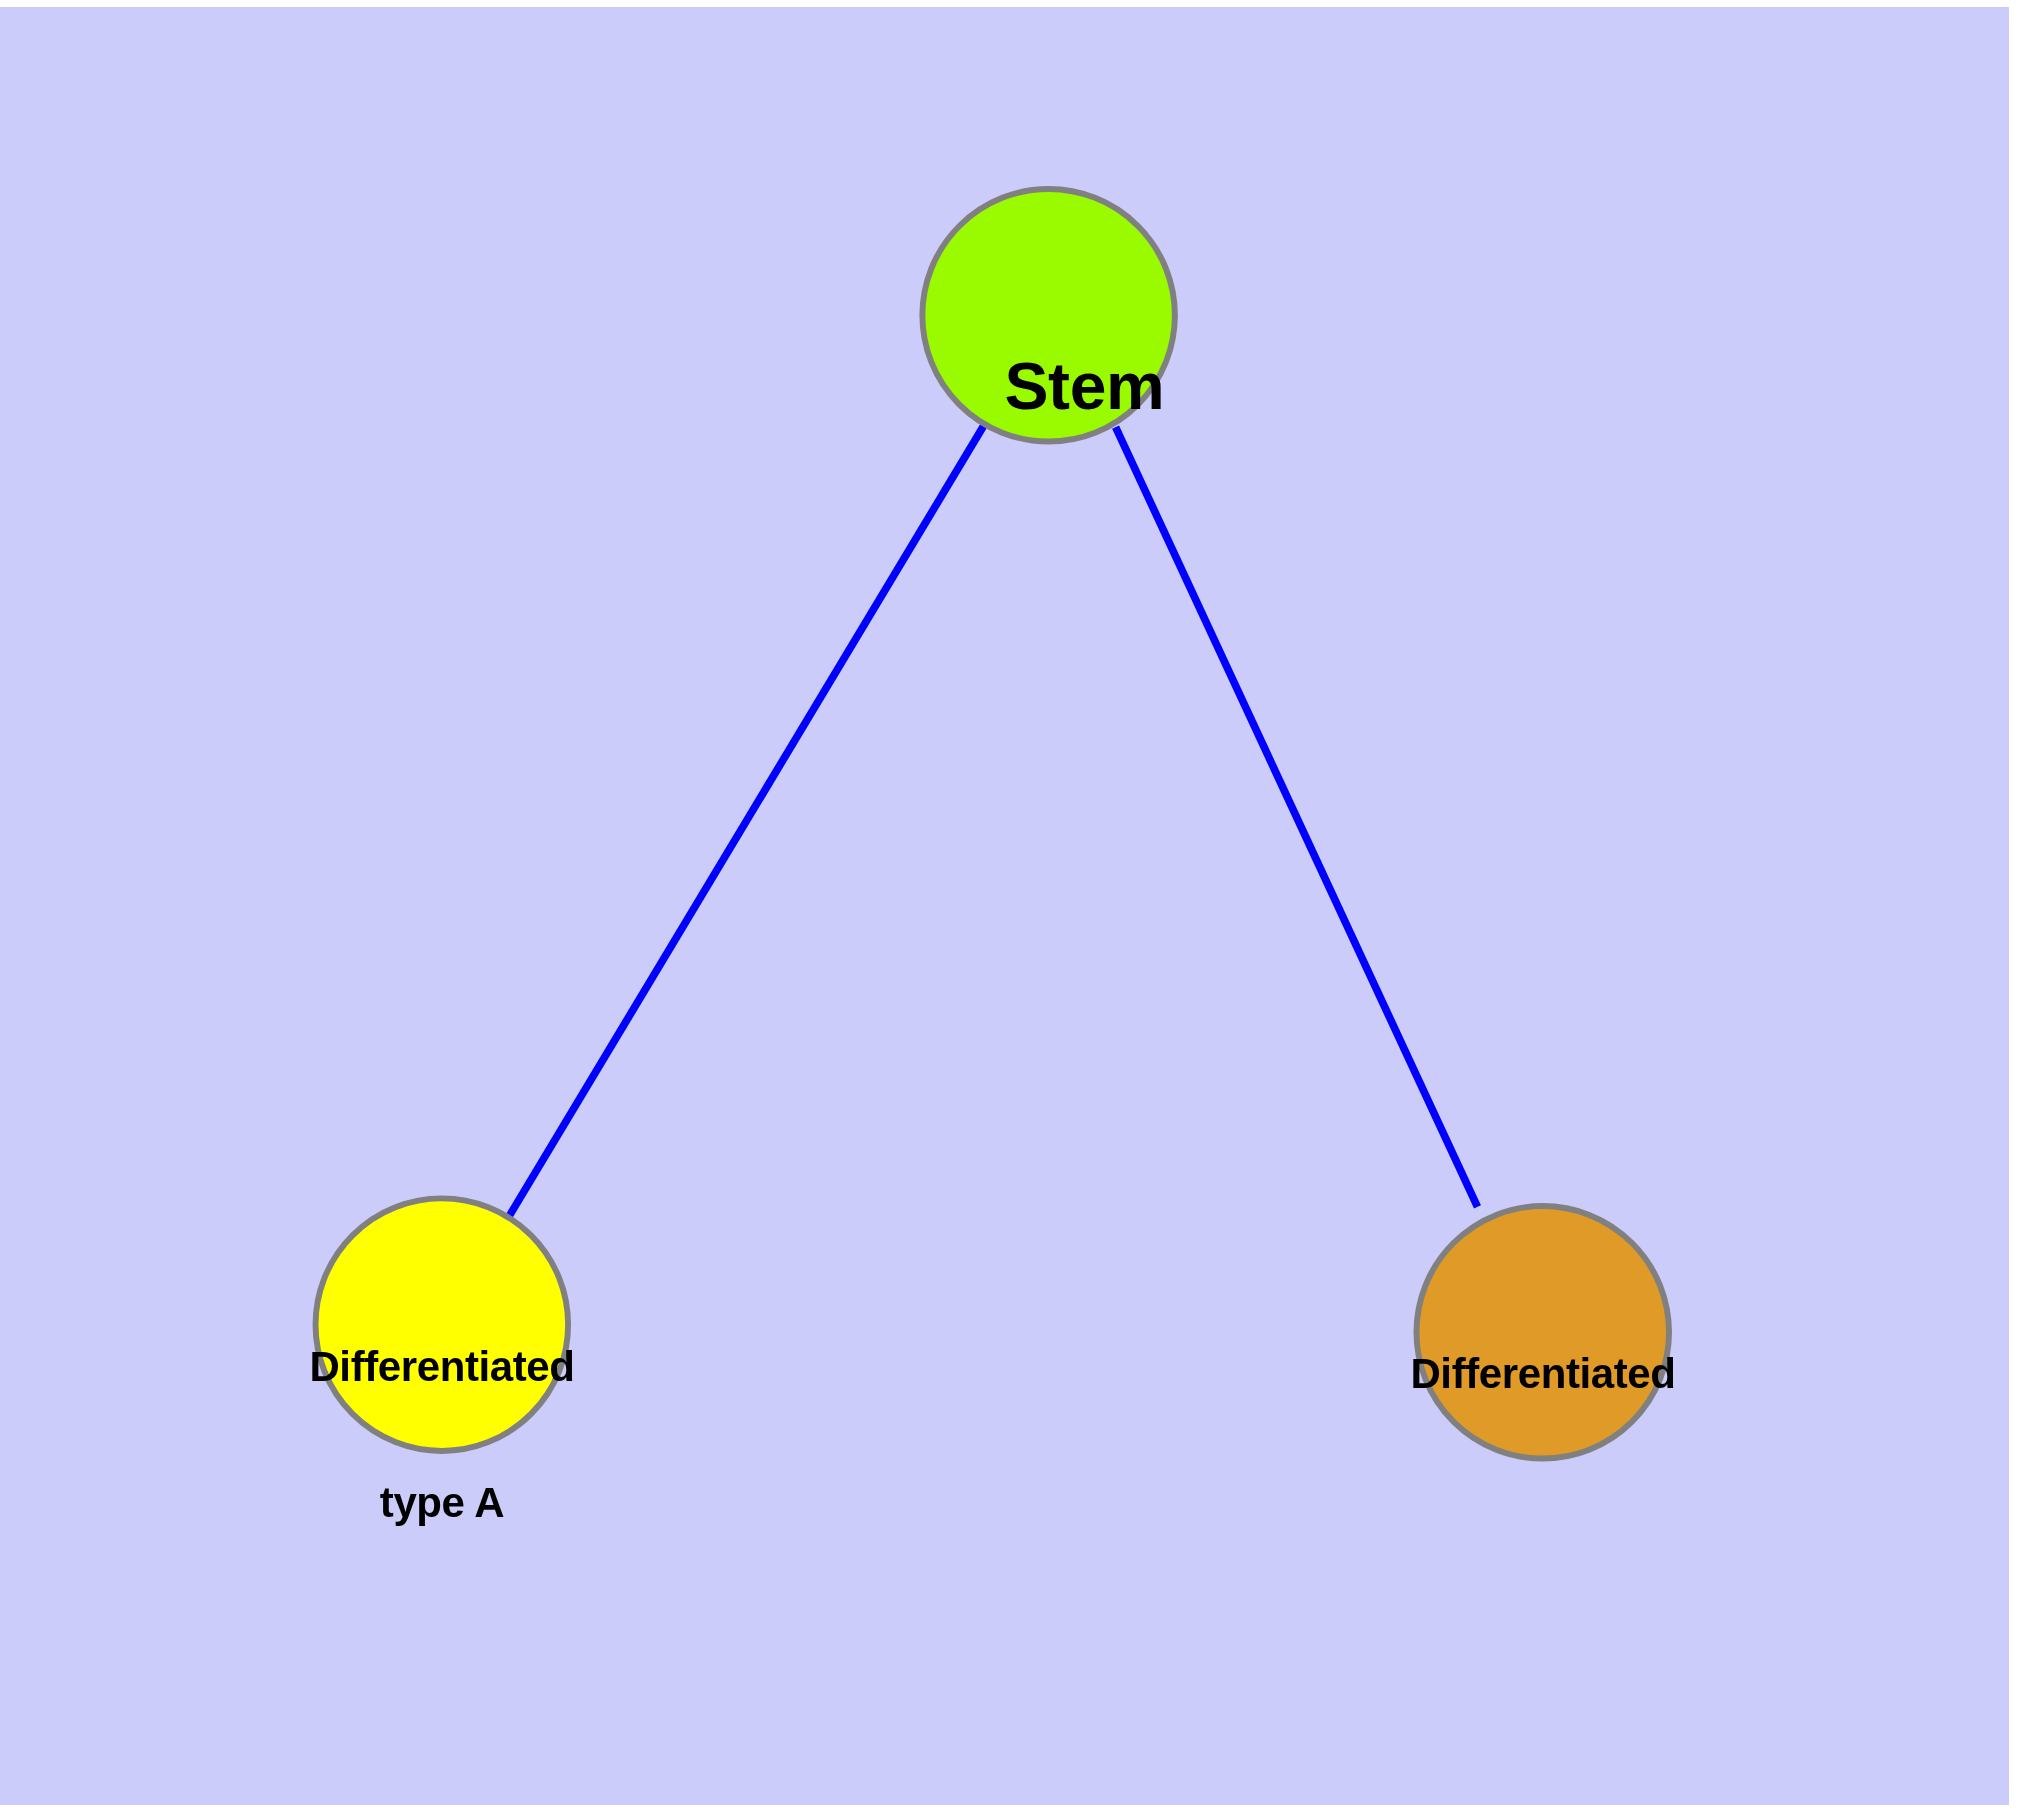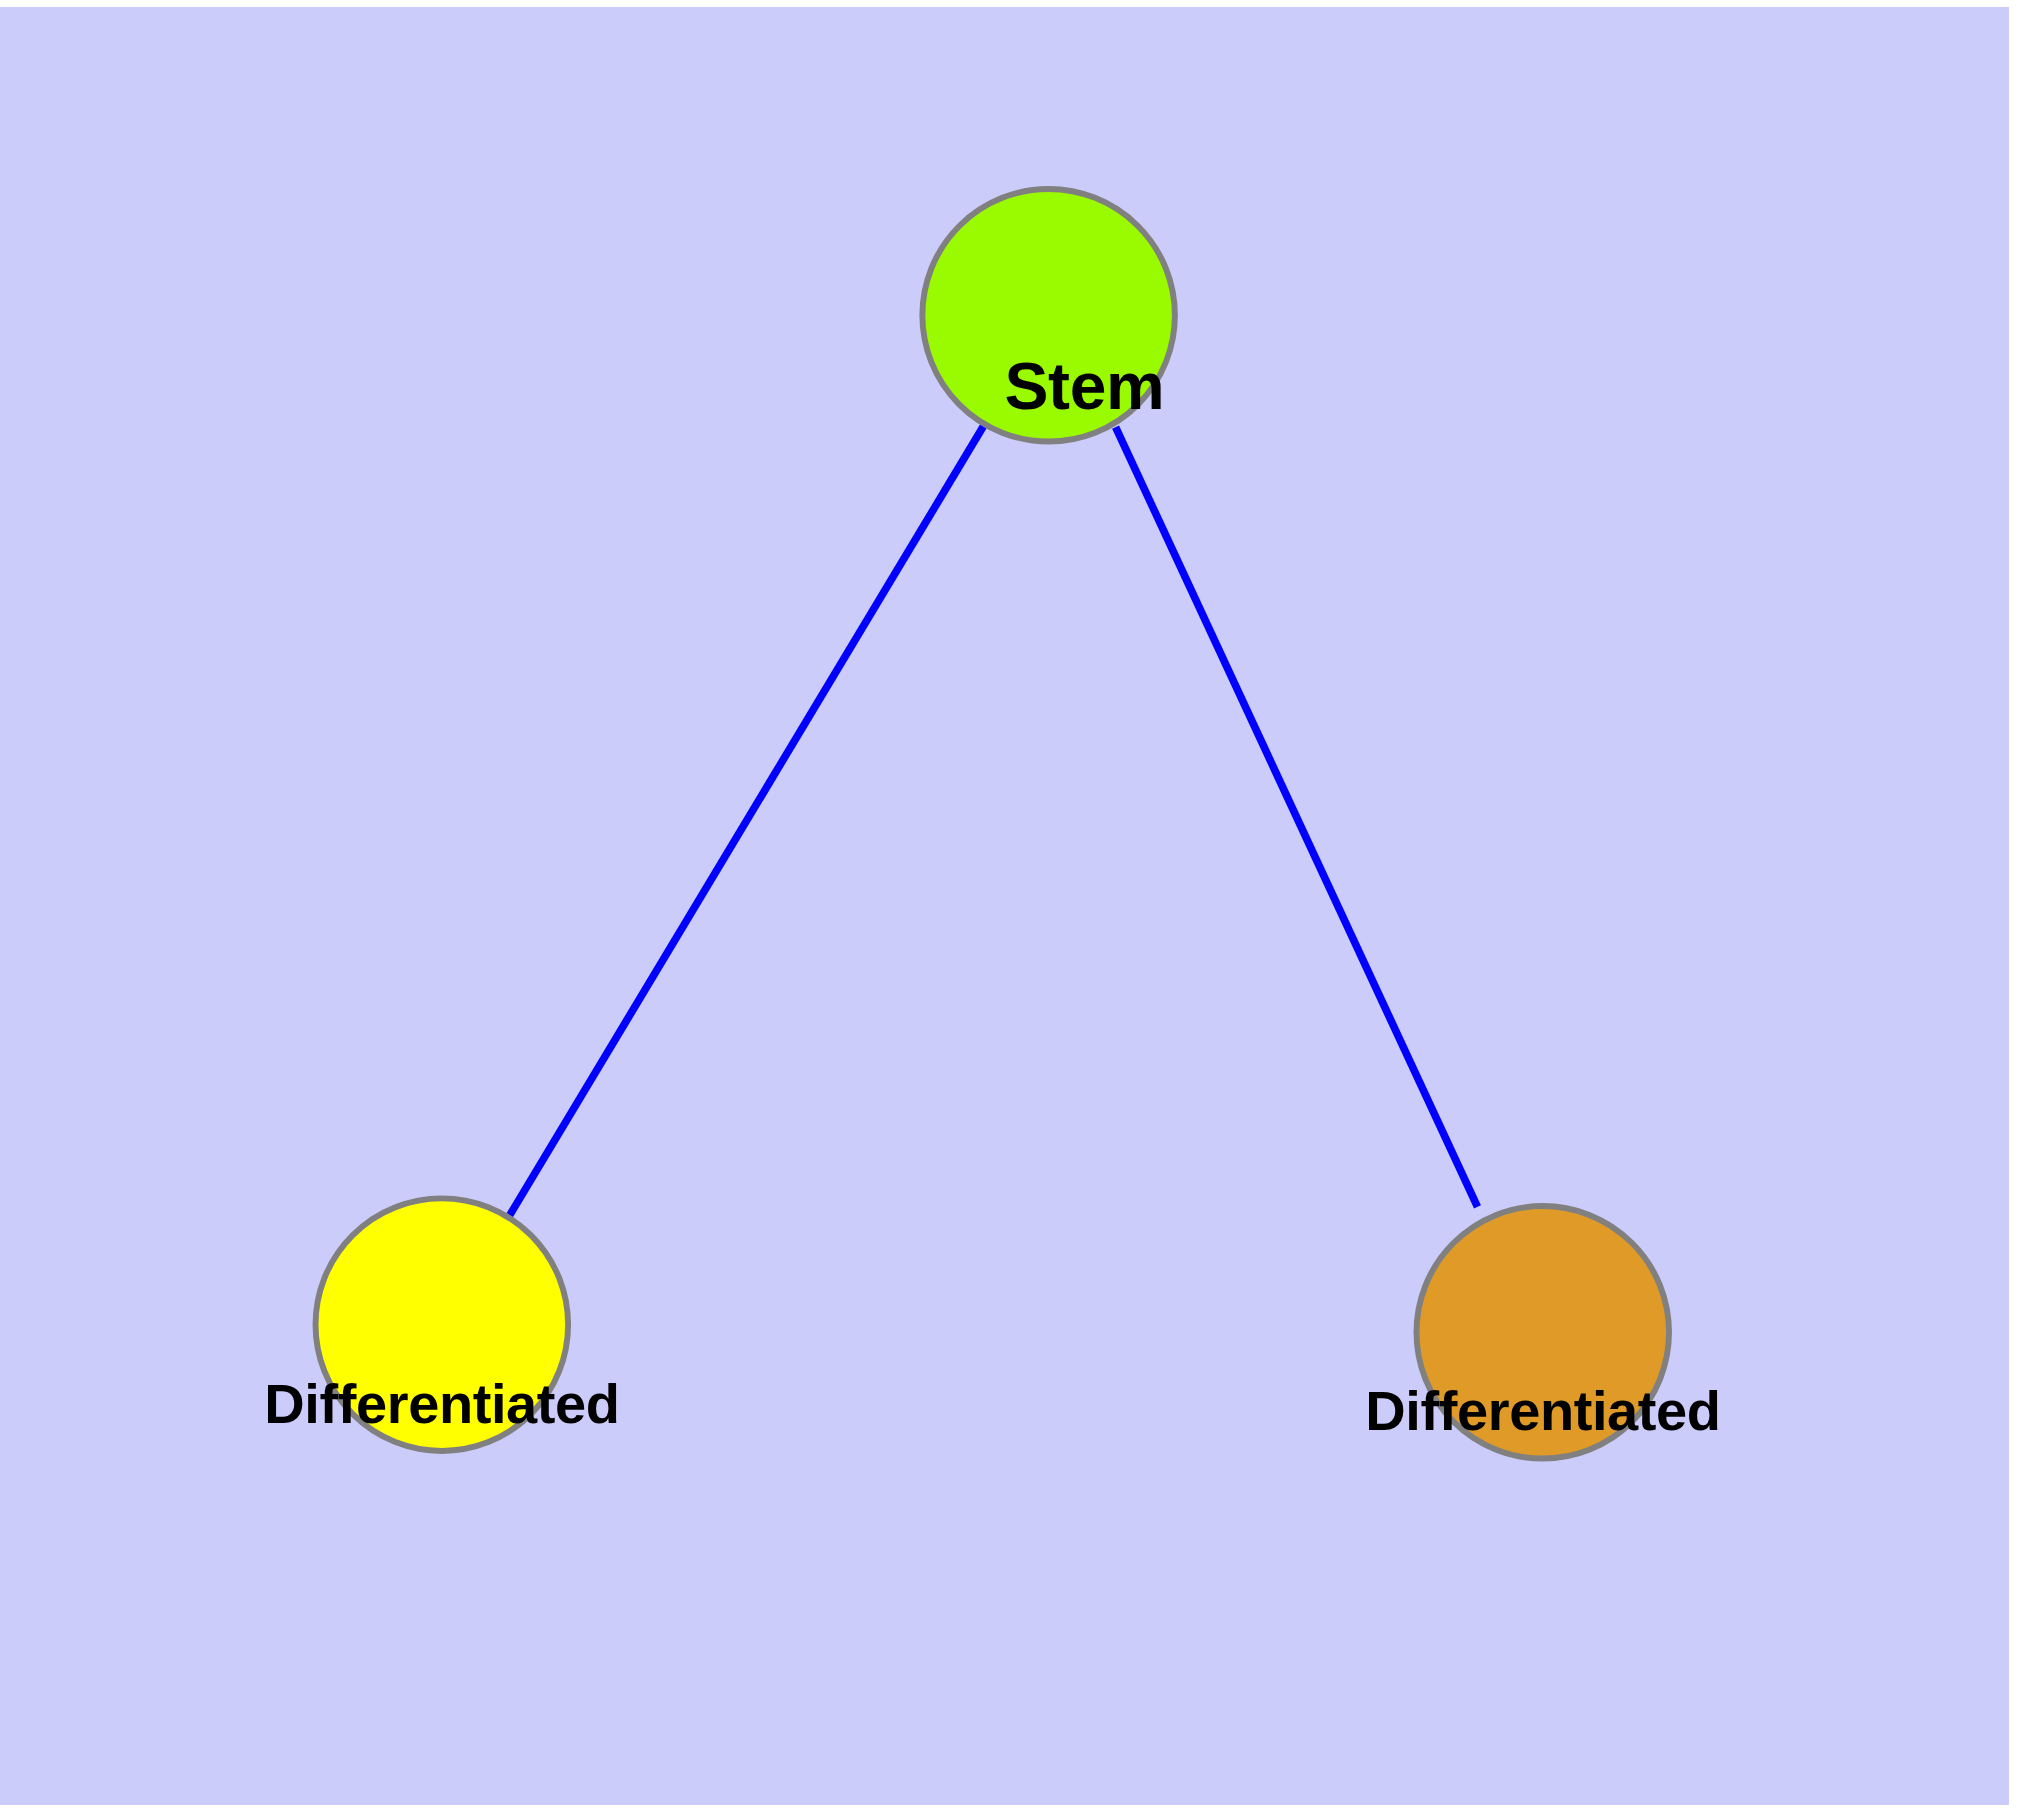--- a/index.html
+++ b/index.html
@@ -43,21 +43,21 @@
     font-family: "Liberation Sans", sans-serif;
     line-height: 1.08;
     white-space: pre;
     pointer-events: none;
     letter-spacing: -0.4px;
   }
   .node-label.stem {
     font-size: 66px;
   }
   .node-label.leaf {
-    font-size: 56px;
+    font-size: 42px;
   }
 </style>
 </head>
 <body>
 
 <div id="graph-canvas">
 
   <div id="graph-plot-area"></div>
 
   <svg id="graph-svg" viewBox="0 0 2384 2138" xmlns="http://www.w3.org/2000/svg">
@@ -73,20 +73,21 @@
       <circle cx="1820" cy="1572" r="149" fill="#e09a28" stroke="#808080" stroke-width="7"></circle>
     </g>
   </svg>
 
   <div class="node-label stem" style="left: 794px; top: 280px; width: 509px;">
     <span>Stem</span>
   </div>
 
   <div class="node-label leaf" style="left: 103px; top: 1253px; width: 678px;">
     <div>Differentiated</div>
+    <div>type A</div>
   </div>
 
   <div class="node-label leaf" style="left: 1204px; top: 1260px; width: 678px;">
     <div>Differentiated</div>
   </div>
 
 </div>
 
 
 </body></html>

